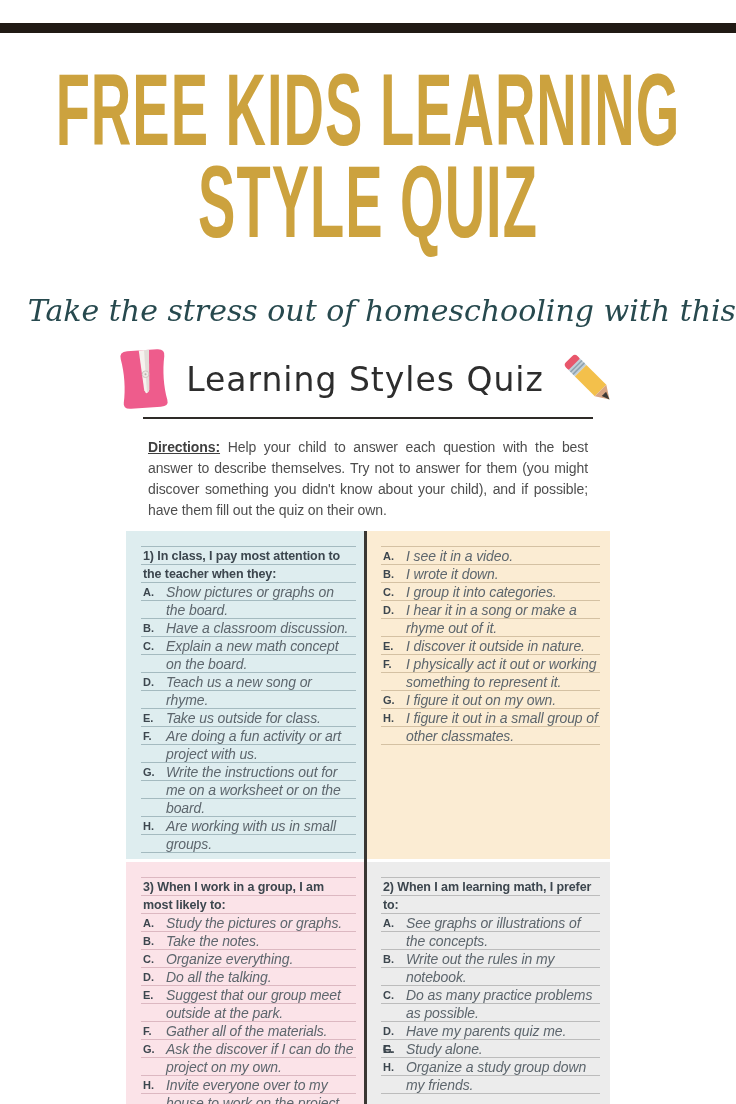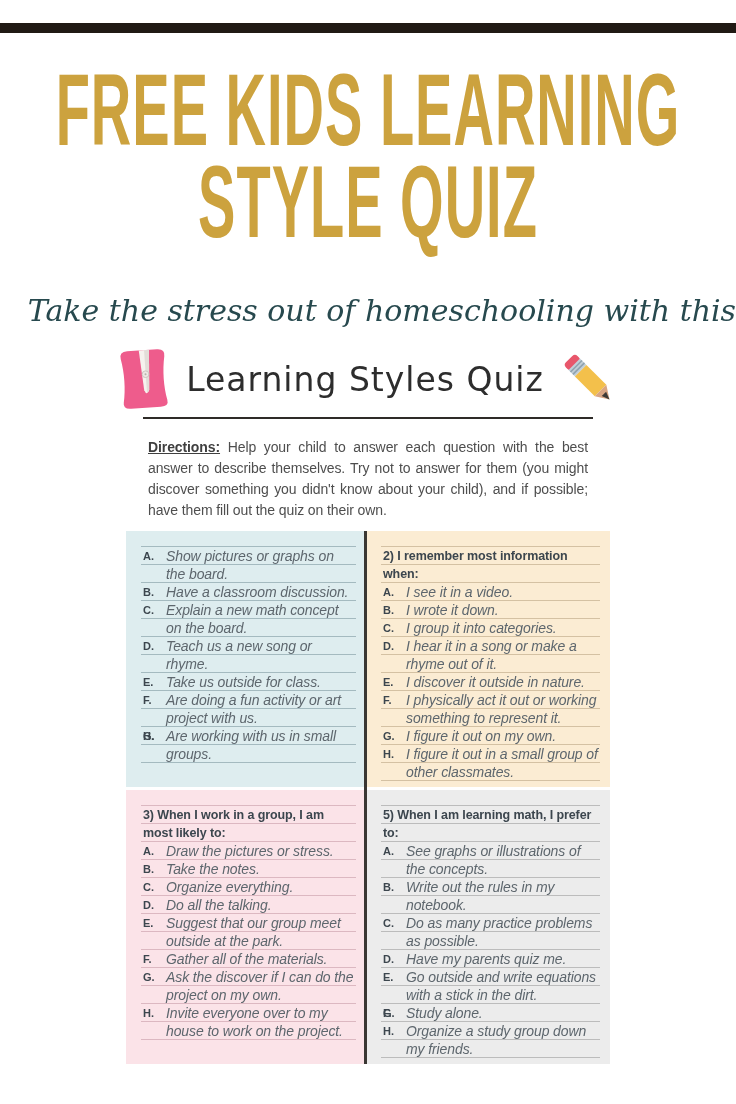--- a/index.html
+++ b/index.html
@@ -108,20 +108,21 @@
 
 <hr class="hr-divider">
 
 <p class="directions"><span class="dir-label">Directions:</span><span> Help your child to answer each question with the best answer to describe themselves. Try not to answer for them (you might discover something you didn't know about your child), and if possible; have them fill out the quiz on their own.</span></p>
 
 <div class="quiz-grid">
   <div class="v-divider"></div>
 
   <div class="qbox" style="background: rgb(222, 237, 239); --rule: rgba(93,124,134,0.45);">
     <div class="qcontent">
+      <div class="qtitle">1) In class, I pay most attention to the teacher when they:</div>
 
   <div class="qitem">
     <span class="qletter">A.</span>
     <span class="qtext">Show pictures or graphs on the board.</span>
   </div>
 
   <div class="qitem">
     <span class="qletter">B.</span>
     <span class="qtext">Have a classroom discussion.</span>
   </div>
@@ -141,32 +142,32 @@
     <span class="qtext">Take us outside for class.</span>
   </div>
 
   <div class="qitem">
     <span class="qletter">F.</span>
     <span class="qtext">Are doing a fun activity or art project with us.</span>
   </div>
 
   <div class="qitem">
     <span class="qletter">G.</span>
+    <span class="qtext">Write the instructions out for me on a worksheet or on the board.</span>
   </div>
 
   <div class="qitem">
     <span class="qletter">H.</span>
     <span class="qtext">Are working with us in small groups.</span>
   </div>
 </div>
   </div>
 
   <div class="qbox" style="background: rgb(251, 236, 211); --rule: rgba(152,128,90,0.40);">
     <div class="qcontent">
-      <div class="qtitle">2) I remember most information when:</div>
 
   <div class="qitem">
     <span class="qletter">A.</span>
     <span class="qtext">I see it in a video.</span>
   </div>
 
   <div class="qitem">
     <span class="qletter">B.</span>
     <span class="qtext">I wrote it down.</span>
   </div>
@@ -202,21 +203,21 @@
   </div>
 </div>
   </div>
 
   <div class="qbox" style="background: rgb(251, 227, 232); --rule: rgba(168,112,128,0.38);">
     <div class="qcontent">
       <div class="qtitle">3) When I work in a group, I am most likely to:</div>
 
   <div class="qitem">
     <span class="qletter">A.</span>
-    <span class="qtext">Draw the pictures or stress.</span>
+    <span class="qtext">Study the pictures or graphs.</span>
   </div>
 
   <div class="qitem">
     <span class="qletter">B.</span>
     <span class="qtext">Take the notes.</span>
   </div>
 
   <div class="qitem">
     <span class="qletter">C.</span>
     <span class="qtext">Organize everything.</span>
@@ -244,21 +245,21 @@
 
   <div class="qitem">
     <span class="qletter">H.</span>
     <span class="qtext">Invite everyone over to my house to work on the project.</span>
   </div>
 </div>
   </div>
 
   <div class="qbox" style="background: rgb(236, 236, 236); --rule: rgba(122,122,122,0.42);">
     <div class="qcontent">
-      <div class="qtitle">5) When I am learning math, I prefer to:</div>
+      <div class="qtitle">2) When I am learning math, I prefer to:</div>
 
   <div class="qitem">
     <span class="qletter">A.</span>
     <span class="qtext">See graphs or illustrations of the concepts.</span>
   </div>
 
   <div class="qitem">
     <span class="qletter">B.</span>
     <span class="qtext">Write out the rules in my notebook.</span>
   </div>
@@ -268,21 +269,20 @@
     <span class="qtext">Do as many practice problems as possible.</span>
   </div>
 
   <div class="qitem">
     <span class="qletter">D.</span>
     <span class="qtext">Have my parents quiz me.</span>
   </div>
 
   <div class="qitem">
     <span class="qletter">E.</span>
-    <span class="qtext">Go outside and write equations with a stick in the dirt.</span>
   </div>
 
   <div class="qitem">
     <span class="qletter">F.</span>
   </div>
 
   <div class="qitem">
     <span class="qletter">G.</span>
     <span class="qtext">Study alone.</span>
   </div>

